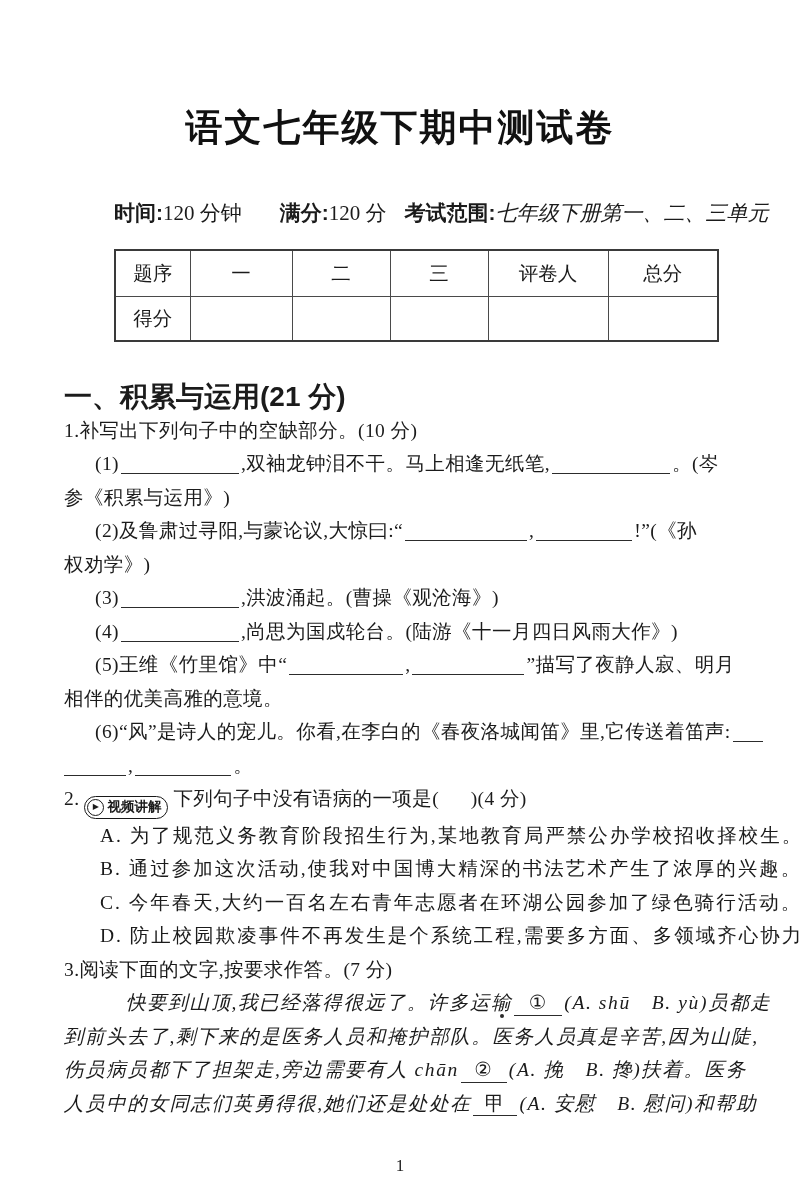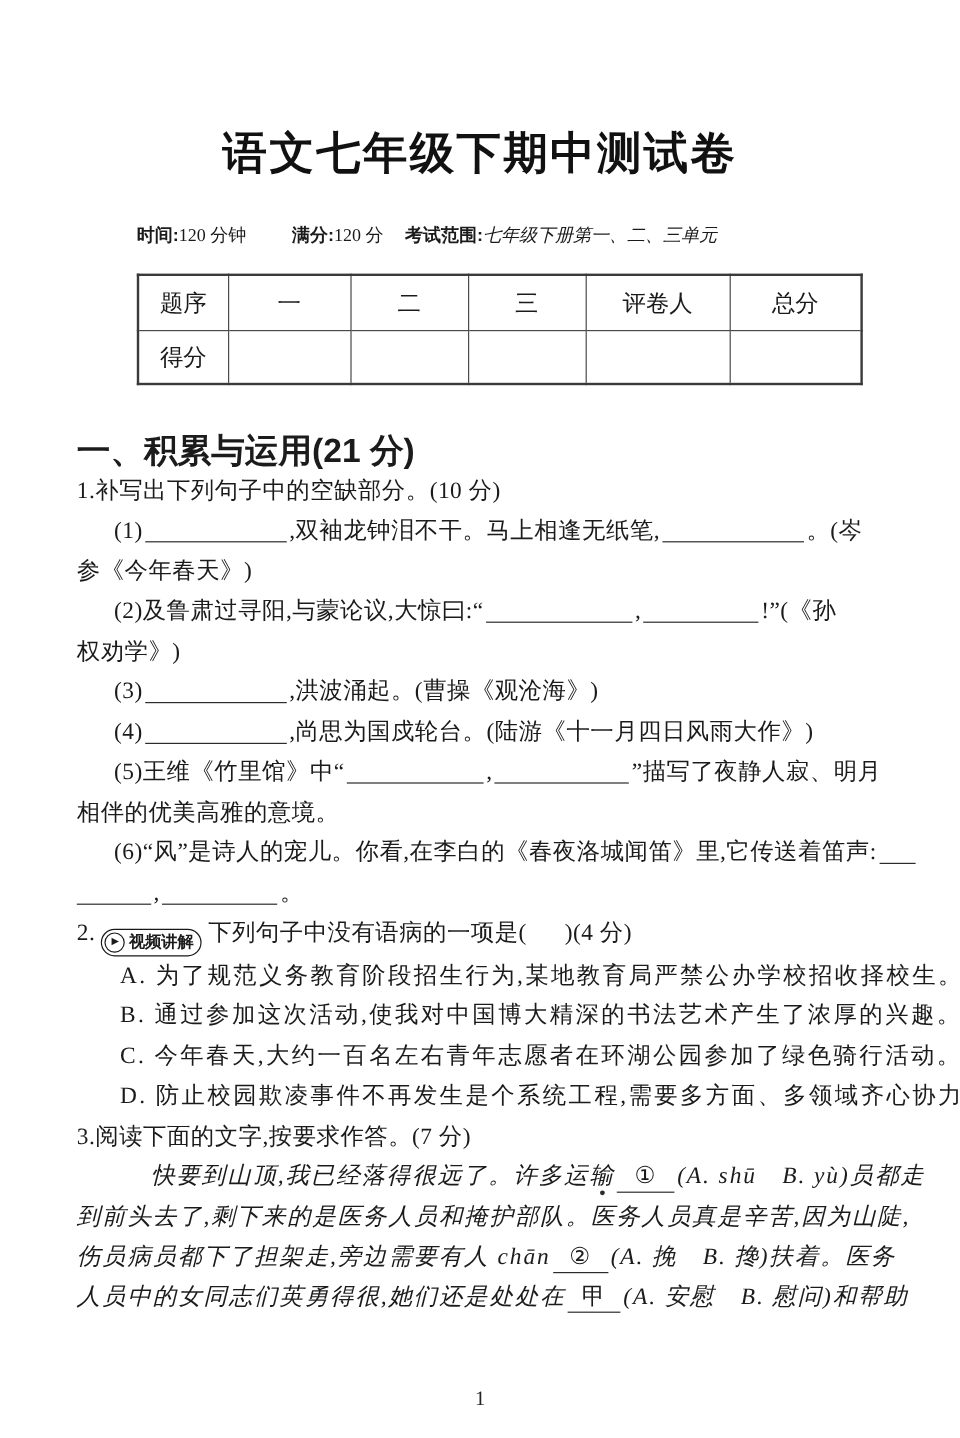--- a/index.html
+++ b/index.html
@@ -1,20 +1,20 @@
 <!DOCTYPE html>
 <html><head>
 <meta charset="utf-8">
 <style>
   html,body{margin:0;padding:0;background:#ffffff;}
   .page{position:relative;width:800px;height:1198px;background:#fff;overflow:hidden;
         font-family:"Liberation Serif","DejaVu Serif",serif;color:#1b1b1b;}
   .title{padding-top:103px;text-align:center;font-family:"Liberation Sans","DejaVu Sans",sans-serif;
          font-weight:bold;font-size:37px;letter-spacing:2px;color:#111;}
-  .meta{margin:34px 0 0 114px;font-size:15px;white-space:pre;}
+  .meta{margin:46px 0 0 114px;font-size:21px;white-space:pre;}
   .meta .lbl{font-family:"Liberation Sans","DejaVu Sans",sans-serif;font-weight:bold;}
   .meta .gap1{display:inline-block;width:38px;}
   .meta .gap2{display:inline-block;width:18px;}
   .kai{font-style:italic;}
   table.score{border-collapse:collapse;margin:22px 0 0 114px;table-layout:fixed;}
   table.score td{border:1.6px solid #4a4a4a;text-align:center;font-size:19.5px;padding:0;}
   table.score{border:2.2px solid #3a3a3a;}
   tr.r1 td{height:45px;}
   tr.r2 td{height:43px;}
   .content{margin:38px 40px 0 64px;font-size:19.5px;line-height:33.5px;letter-spacing:0.4px;}
@@ -74,21 +74,21 @@
   </tbody>
     </table>
 
   <div class="content">
 
     <div class="line sec-head">一、积累与运用(21 分)</div>
 
     <div class="line">1.补写出下列句子中的空缺部分。(10 分)</div>
 
     <div class="line ind-item"><span>(1)</span><span class="bl" style="width:118px"></span><span>,双袖龙钟泪不干。马上相逢无纸笔,</span><span class="bl" style="width:118px"></span><span>。(岑</span></div>
-    <div class="line">参《今年春天》)</div>
+    <div class="line">参《积累与运用》)</div>
 
     <div class="line ind-item"><span>(2)及鲁肃过寻阳,与蒙论议,大惊曰:“</span><span class="bl" style="width:122px"></span><span>,</span><span class="bl" style="width:96px"></span><span>!”(《孙</span></div>
     <div class="line">权劝学》)</div>
 
     <div class="line ind-item"><span>(3)</span><span class="bl" style="width:118px"></span><span>,洪波涌起。(曹操《观沧海》)</span></div>
 
     <div class="line ind-item"><span>(4)</span><span class="bl" style="width:118px"></span><span>,尚思为国戍轮台。(陆游《十一月四日风雨大作》)</span></div>
 
     <div class="line ind-item"><span>(5)王维《竹里馆》中“</span><span class="bl" style="width:114px"></span><span>,</span><span class="bl" style="width:112px"></span><span>”描写了夜静人寂、明月</span></div>
     <div class="line">相伴的优美高雅的意境。</div>

